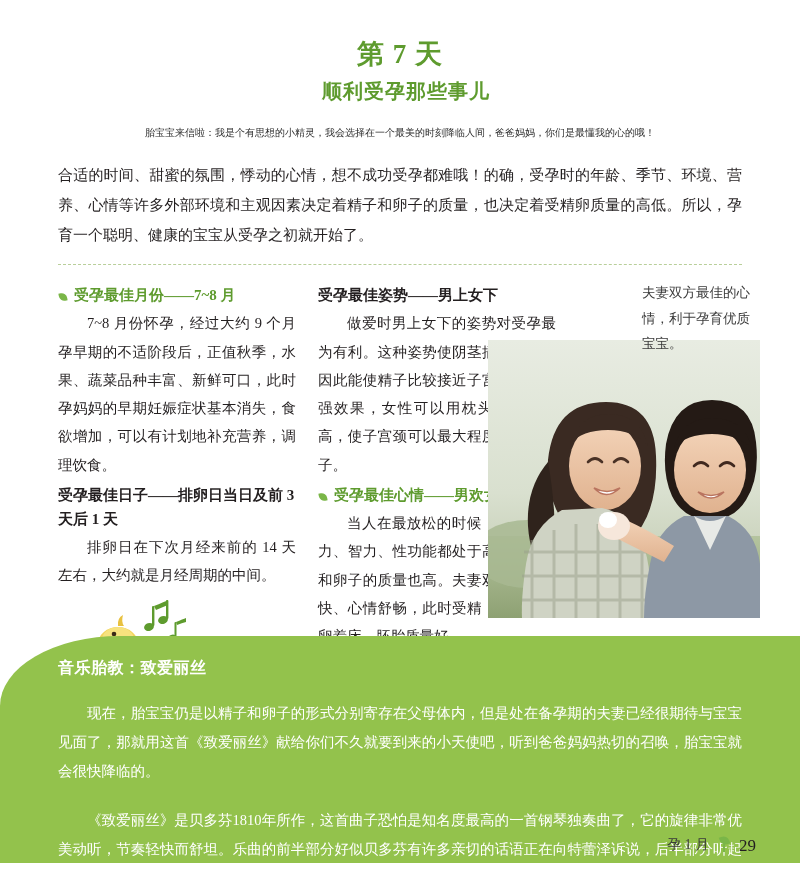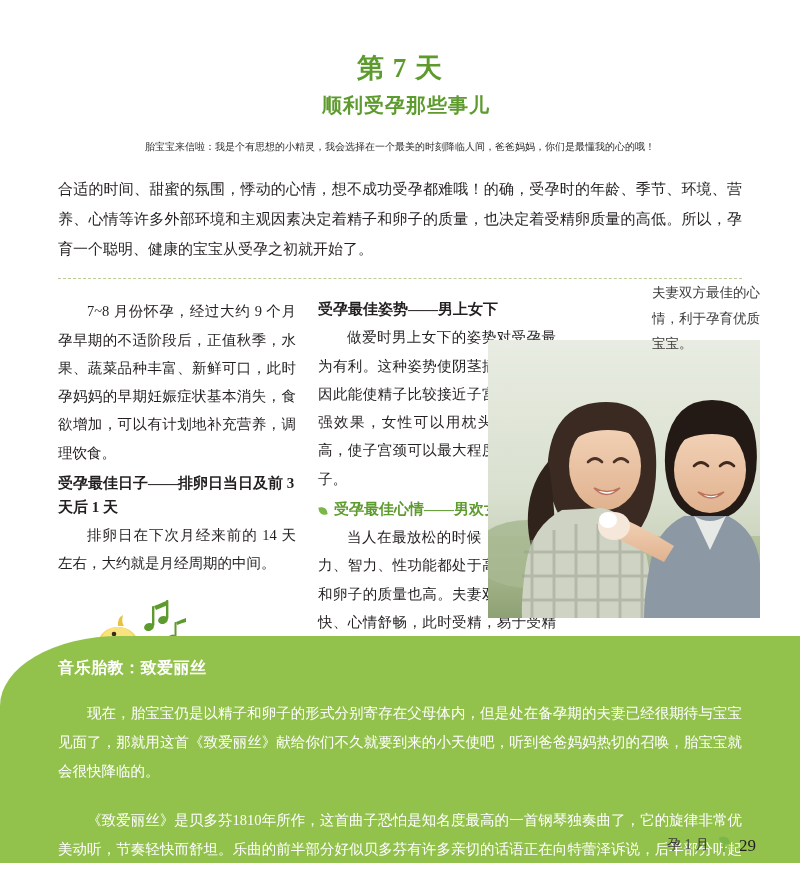--- a/index.html
+++ b/index.html
@@ -17,21 +17,21 @@
   }
   .page {
     position: relative;
     width: 800px;
     height: 876px;
   }
 
   
   .header {
     text-align: center;
-    padding-top: 52px;
+    padding-top: 38px;
   }
   .day-title {
     font-size: 27px;
     font-weight: bold;
     color: #5e9b2e;
     letter-spacing: 1px;
     line-height: 1.2;
   }
   .day-subtitle {
     font-size: 20px;
@@ -120,21 +120,21 @@
 
   
   .photo-zone {
     position: absolute;
     right: 40px;
     top: 262px;
     width: 272px;
   }
   .caption {
     position: absolute;
-    right: 32px;
+    right: 42px;
     top: 280px;
     width: 116px;
     font-size: 13.5px;
     line-height: 1.9;
     color: #3a3a3a;
     text-align: left;
   }
   .photo {
     position: absolute;
     left: 0;
@@ -234,20 +234,23 @@
   </div>
 
   <div class="baby-msg">胎宝宝来信啦：我是个有思想的小精灵，我会选择在一个最美的时刻降临人间，爸爸妈妈，你们是最懂我的心的哦！</div>
 
   <div class="intro">合适的时间、甜蜜的氛围，悸动的心情，想不成功受孕都难哦！的确，受孕时的年龄、季节、环境、营养、心情等许多外部环境和主观因素决定着精子和卵子的质量，也决定着受精卵质量的高低。所以，孕育一个聪明、健康的宝宝从受孕之初就开始了。</div>
   <div class="divider"></div>
 
   <div class="columns">
 
     <div class="col-left">
+      <div class="sec-head green">
+        <span class="leaf-bullet"></span><span>受孕最佳月份——7~8 月</span>
+      </div>
       <p class="body-p">7~8 月份怀孕，经过大约 9 个月孕早期的不适阶段后，正值秋季，水果、蔬菜品种丰富、新鲜可口，此时孕妈妈的早期妊娠症状基本消失，食欲增加，可以有计划地补充营养，调理饮食。</p>
 
       <div class="sec-head">受孕最佳日子——排卵日当日及前 3 天后 1 天</div>
       <p class="body-p">排卵日在下次月经来前的 14 天左右，大约就是月经周期的中间。</p>
     </div>
 
     <div class="col-right">
       <div class="sec-head">受孕最佳姿势——男上女下</div>
       <p class="body-p">做爱时男上女下的姿势对受孕最为有利。这种姿势使阴茎插入最深，因此能使精子比较接近子宫颈。要加强效果，女性可以用枕头把臀部垫高，使子宫颈可以最大程度地接触精子。</p>
 

